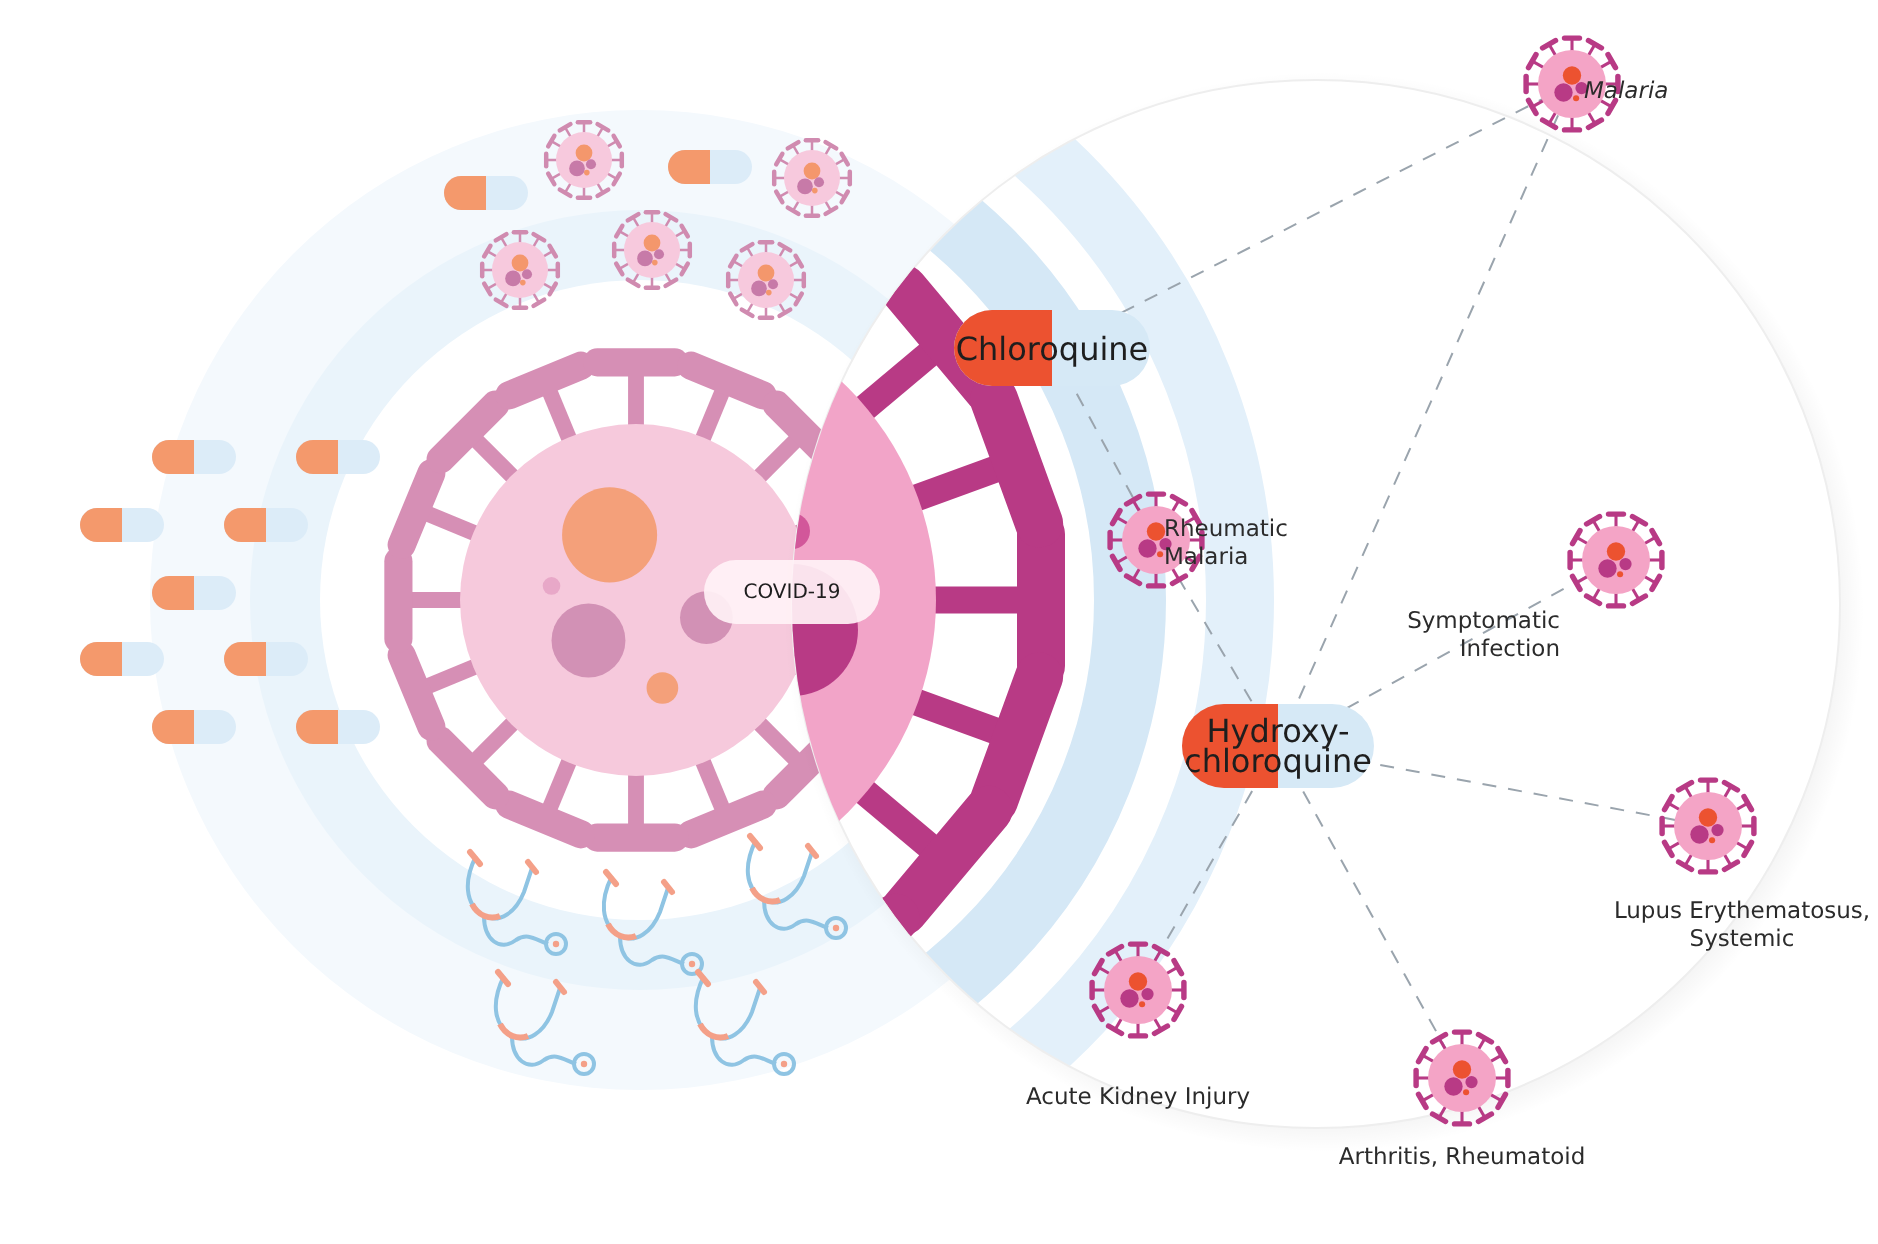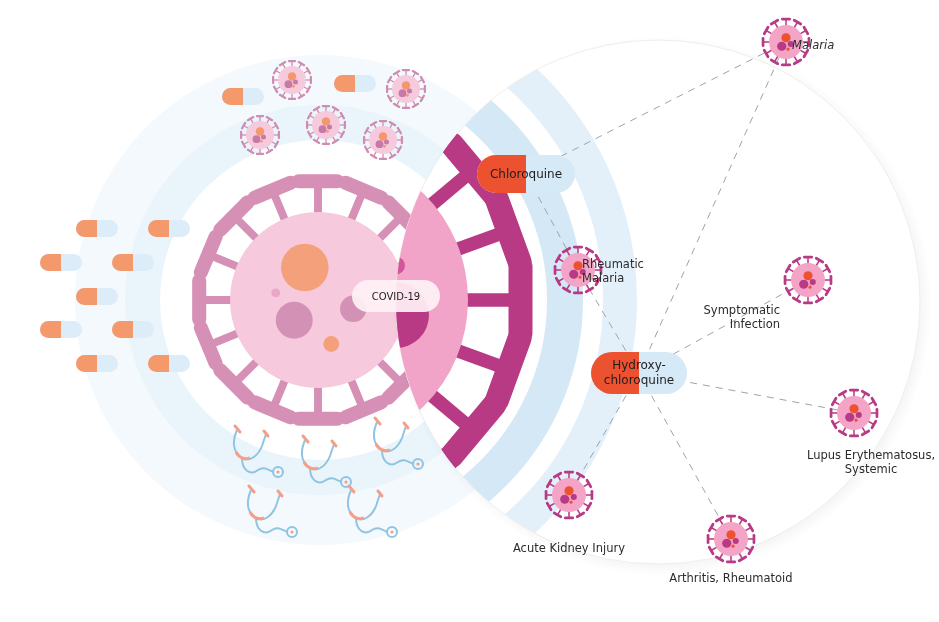--- a/index.html
+++ b/index.html
@@ -1,21 +1,21 @@
 <!DOCTYPE html>
 <html><head>
 <meta charset="utf-8">
 <style>
   html,body{margin:0;padding:0;background:#ffffff;}
   body{width:939px;height:622px;overflow:hidden;position:relative;font-family:"Liberation Sans",sans-serif;}
   #stage{position:absolute;left:0;top:0;width:939px;height:622px;}
   .lbl{position:absolute;font-family:"DejaVu Sans","Liberation Sans",sans-serif;font-size:11.5px;color:#2b2b2b;line-height:14px;}
   .pill{position:absolute;height:38px;border-radius:19px;overflow:hidden;background:#d6e9f6;display:flex;align-items:center;justify-content:center;}
   .pill .half{position:absolute;left:0;top:0;bottom:0;width:50%;background:#ec5230;}
-  .pill span{position:relative;font-family:"DejaVu Sans","Liberation Sans",sans-serif;font-size:12px;color:#1e1e1e;text-align:center;line-height:15px;}
+  .pill span{position:relative;font-family:"DejaVu Sans","Liberation Sans",sans-serif;font-size:16px;color:#1e1e1e;text-align:center;line-height:15px;}
   .covid-tag{position:absolute;left:352px;top:280px;width:88px;height:32px;border-radius:16px;background:rgba(255,242,246,0.92);display:flex;align-items:center;justify-content:center;font-family:"DejaVu Sans","Liberation Sans",sans-serif;font-size:10px;color:#1e1e1e;}
 </style>
 </head>
 <body>
 
 <div id="stage">
   <svg id="svg" width="939" height="622" viewBox="0 0 939 622">
     <defs>
       <clipPath id="bigCircleClip">
           <circle cx="658" cy="302" r="262"></circle>

